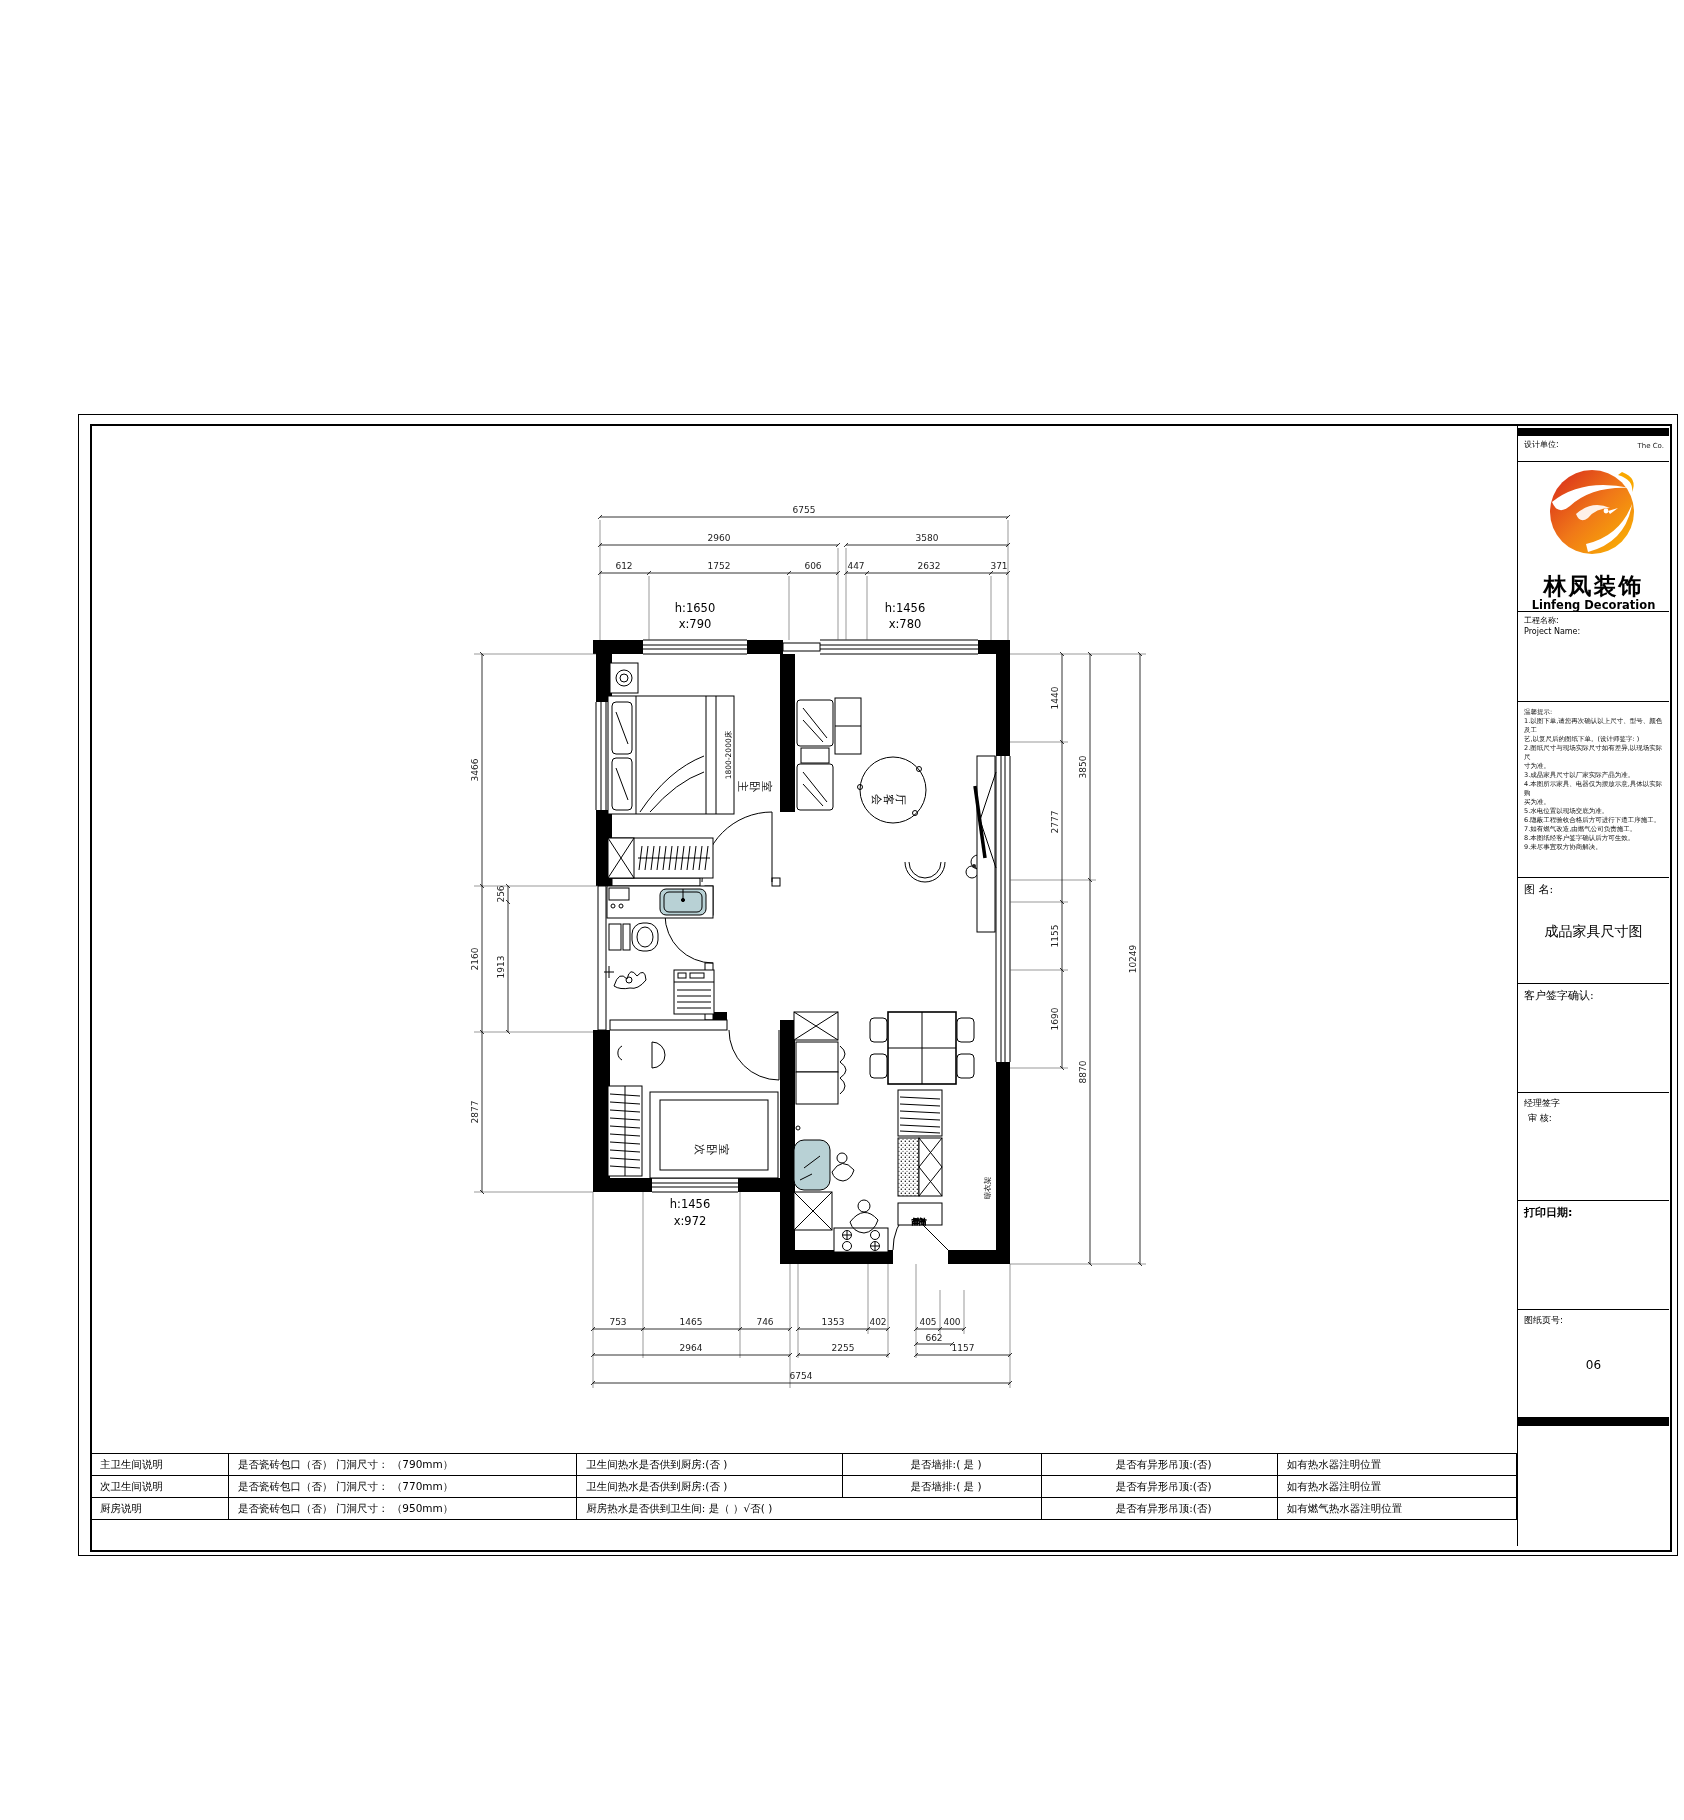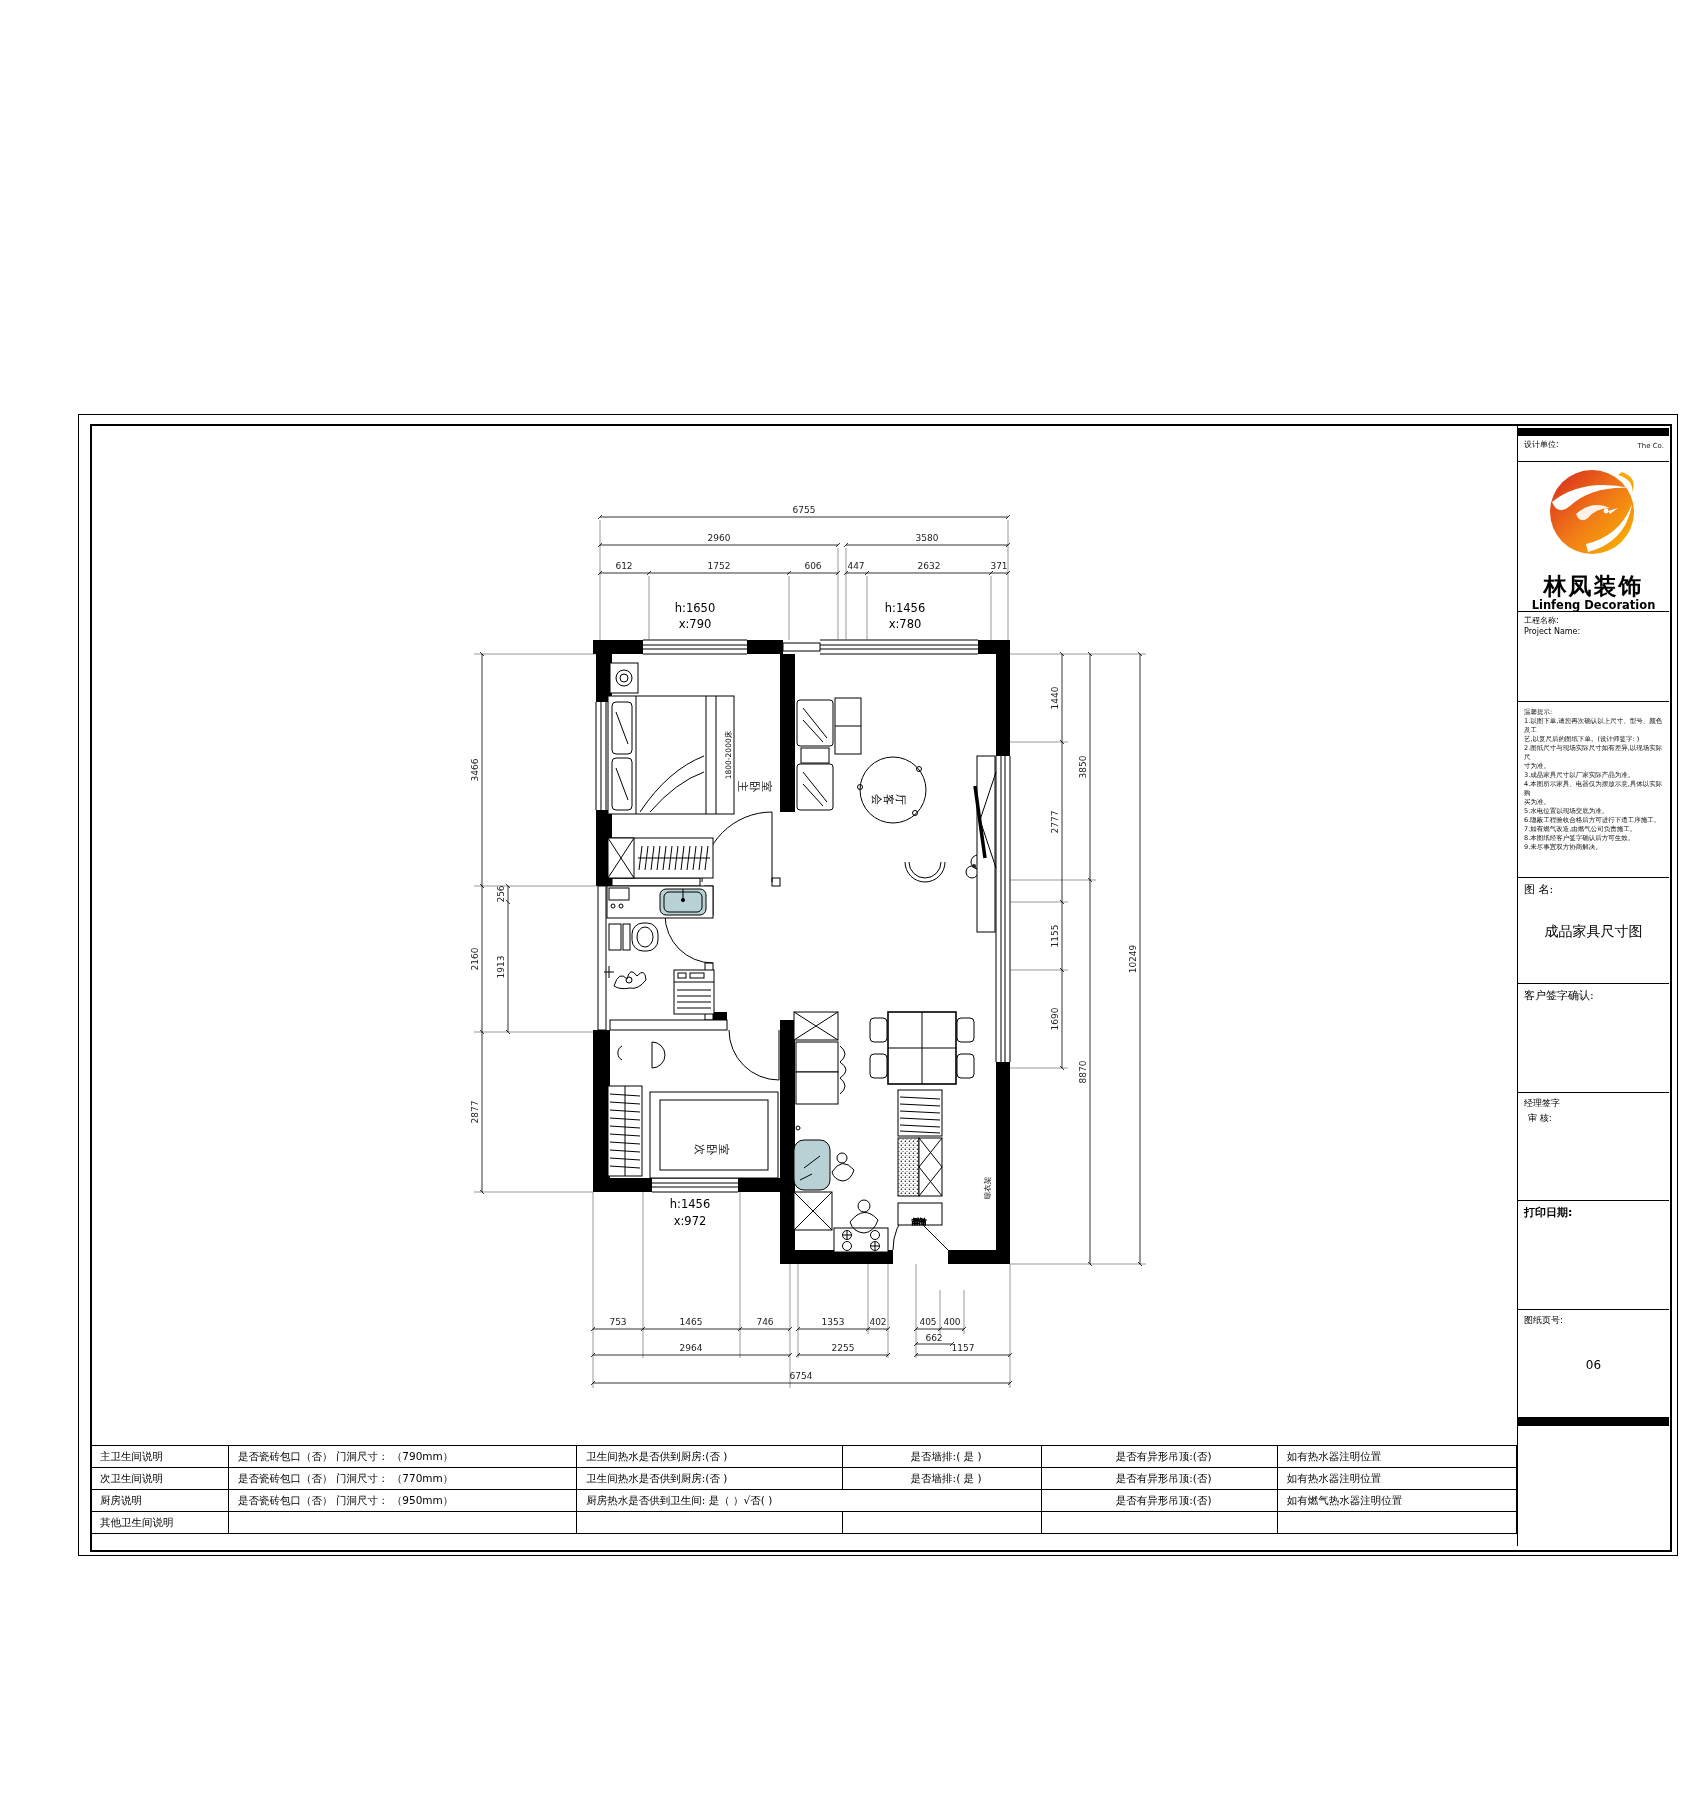--- a/index.html
+++ b/index.html
@@ -13,21 +13,21 @@
   .tb-spacer{height:2px;flex:0 0 auto;}
   .tb-rest{flex:1 1 auto;}
   .tb-label{font-size:9px;padding:4px 0 0 6px;}
   .tb-label-sm{font-size:8px;padding:3px 8px 0 6px;}
   .tb-right-txt{position:absolute;top:6px;right:5px;font-size:7px;color:#222;}
   .brand-cn{font-size:23px;font-weight:bold;text-align:center;letter-spacing:2px;line-height:24px;margin-top:12px;}
   .brand-en{font-size:11.5px;font-weight:bold;text-align:center;letter-spacing:0px;}
   .notes{font-size:6.5px;line-height:9px;padding:6px 4px 0 6px;color:#111;}
   .center-val{position:absolute;left:0;right:0;text-align:center;}
   .spec-table{left:90px;top:1445px;}
-  .spec-table table{border-collapse:collapse;table-layout:fixed;width:1427px;}
+  .spec-table table{border-collapse:collapse;table-layout:fixed;width:1427px;margin-top:8px;}
   .spec-table td{border:1px solid #000;height:21px;font-size:10.5px;padding:0 0 0 9px;white-space:nowrap;overflow:hidden;vertical-align:middle;}
   svg text{font-family:"DejaVu Sans","Liberation Sans",sans-serif;}
   .dimtxt{font-size:9px;fill:#222;}
   .wintxt{font-size:11.5px;fill:#000;}
   .roomtxt{font-size:11px;fill:#000;letter-spacing:1px;}
   .tinytxt{font-size:7.5px;fill:#000;}
 </style>
 </head>
 <body>
 
@@ -131,28 +131,20 @@
     <td style="text-align:center;">是否有异形吊顶:(否)</td>
     <td>如有热水器注明位置</td>
   </tr>
   <tr>
     <td>厨房说明</td>
     <td>是否瓷砖包口（否） 门洞尺寸： （950mm）</td>
     <td colspan="2">厨房热水是否供到卫生间: 是（ ）√否( )</td>
     <td style="text-align:center;">是否有异形吊顶:(否)</td>
     <td>如有燃气热水器注明位置</td>
   </tr>
-  <tr>
-    <td>其他卫生间说明</td>
-    <td></td>
-    <td></td>
-    <td></td>
-    <td></td>
-    <td></td>
-  </tr>
 </tbody>
     </table>
 </div>
 
 <svg class="abs" style="left:460px;top:500px;" width="710" height="900" viewBox="460 500 710 900">
   <defs>
     <marker id="tk" markerWidth="8" markerHeight="8" refX="4" refY="4" orient="auto">
       <line x1="1.5" y1="6.5" x2="6.5" y2="1.5" stroke="#000" stroke-width="1"></line>
     </marker>
     <pattern id="dots" width="4" height="4" patternUnits="userSpaceOnUse">

